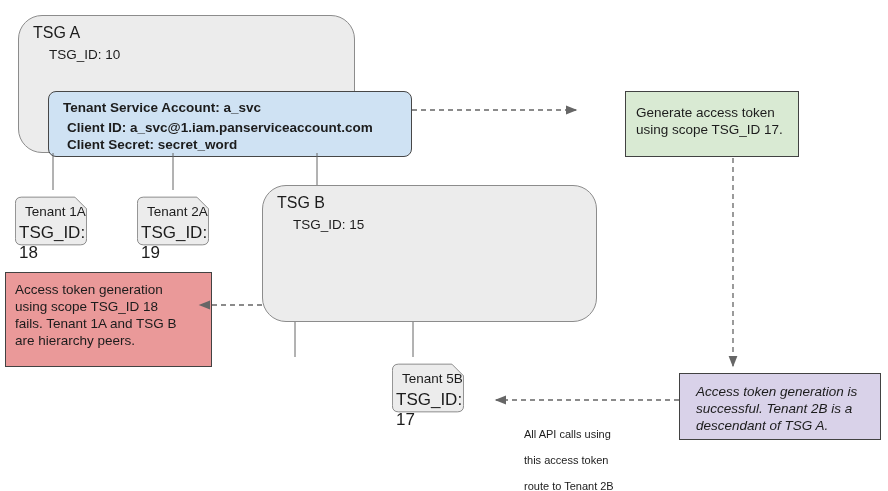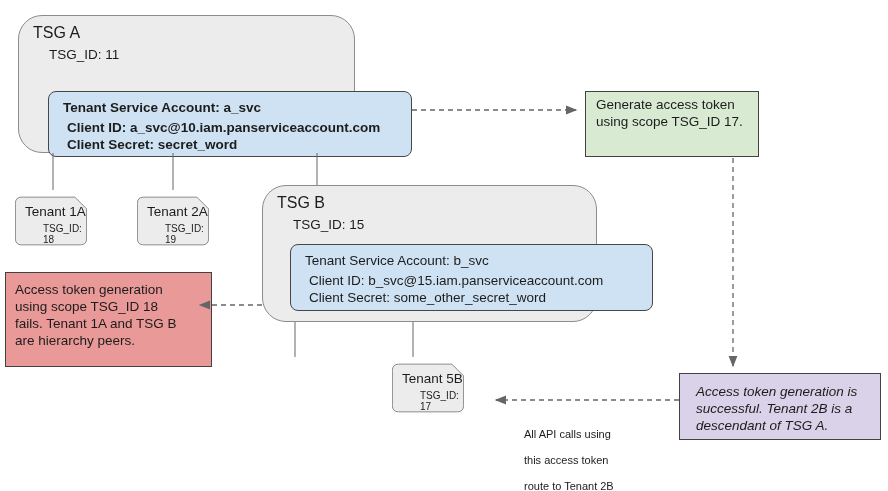--- a/index.html
+++ b/index.html
@@ -14,46 +14,46 @@
   body{margin:0;background:var(--bg);font-family:"Liberation Sans",sans-serif;color:var(--text);}
   .canvas{position:relative;width:888px;height:491px;background:var(--bg);overflow:hidden;border-radius:12px;}
 
   .tsg{position:absolute;background:var(--tsg-fill);border:1px solid var(--tsg-border);border-radius:24px;z-index:1;}
   .tsg-title{position:absolute;left:14px;top:8px;font-size:16px;}
   .tsg-id{position:absolute;left:30px;top:31px;font-size:13.5px;}
 
   .tenant{position:absolute;width:72px;height:62px;z-index:2;}
   .tenant svg{position:absolute;left:0;top:0;width:100%;height:100%;}
   .tenant .t-name{position:absolute;left:10px;top:14px;font-size:13.5px;}
-  .tenant .t-id{position:absolute;left:28px;top:33px;font-size:10px;}
+  .tenant .t-id{position:absolute;left:4px;top:33px;font-size:17px;}
 
   .svc{position:absolute;background:var(--svc-fill);border:1px solid var(--svc-border);border-radius:8px;z-index:3;font-size:13.5px;}
   .svc-title{position:absolute;left:14px;top:8px;}
   .svc-lines{position:absolute;left:18px;top:27px;line-height:17px;}
 
   .callout{position:absolute;border:1px solid var(--callout-border);font-size:13.5px;line-height:17px;white-space:pre-line;z-index:3;}
-  .callout.green{background:var(--green-fill);padding:4px 10px;}
+  .callout.green{background:var(--green-fill);padding:12px 10px;margin-left:40px;}
   .callout.red{background:var(--red-fill);padding:8px 9px;}
   .callout.purple{background:var(--purple-fill);padding:9px 16px;}
 
   .free-note{position:absolute;font-size:11px;line-height:26px;white-space:pre-line;z-index:3;}
 
   svg.connectors{position:absolute;left:0;top:0;width:888px;height:491px;z-index:4;pointer-events:none;}
   .link{stroke:#666666;stroke:var(--connector);stroke-width:1;}
   .dashed{stroke:#666666;stroke:var(--connector);stroke-width:1.3;stroke-dasharray:5,4;fill:none;}
   .card-path{fill:#ececec;fill:var(--tenant-fill);stroke:#6e6e6e;stroke:var(--tenant-border);stroke-width:1;}
 </style>
 </head>
 <body>
 
 <div class="canvas">
 
   <div class="tsg" style="left:18px;top:15px;width:337px;height:138px;">
     <div class="tsg-title">TSG A</div>
-    <div class="tsg-id">TSG_ID: 11</div>
+    <div class="tsg-id">TSG_ID: 10</div>
   </div>
 
   <div class="tsg" style="left:262px;top:185px;width:335px;height:137px;">
     <div class="tsg-title">TSG B</div>
     <div class="tsg-id">TSG_ID: 15</div>
   </div>
 
   <div class="tenant" style="left:15px;top:190px;">
     <svg viewBox="0 0 92 62">
         <path class="card-path" d="M 8.5,0.5 H 76.5 L 91.5,15.5 V 53.5 Q 91.5,61.5 83.5,61.5 H 8.5 Q 0.5,61.5 0.5,53.5 V 8.5 Q 0.5,0.5 8.5,0.5 Z"></path>
@@ -75,32 +75,25 @@
     <svg viewBox="0 0 92 62">
         <path class="card-path" d="M 8.5,0.5 H 76.5 L 91.5,15.5 V 53.5 Q 91.5,61.5 83.5,61.5 H 8.5 Q 0.5,61.5 0.5,53.5 V 8.5 Q 0.5,0.5 8.5,0.5 Z"></path>
       </svg>
     <div class="t-name">Tenant 5B</div>
     <div class="t-id">TSG_ID: 17</div>
   </div>
 
   <div class="svc" style="left:48px;top:91px;width:364px;height:66px;font-weight:bold;">
     <div class="svc-title">Tenant Service Account: a_svc</div>
     <div class="svc-lines">
-      <div>Client ID: a_svc@10.iam.panserviceaccount.com</div>
+      <div>Client ID: a_svc@1.iam.panserviceaccount.com</div>
       <div>Client Secret: secret_word</div>
     </div>
   </div>
 
-  <div class="svc" style="left:290px;top:244px;width:363px;height:67px;">
-    <div class="svc-title">Tenant Service Account: b_svc</div>
-    <div class="svc-lines">
-      <div>Client ID: b_svc@15.iam.panserviceaccount.com</div>
-      <div>Client Secret: some_other_secret_word</div>
-    </div>
-  </div>
 
   <div class="callout green" style="left:585px;top:91px;width:174px;height:66px;">Generate access token
 using scope TSG_ID 17.</div>
 
   <div class="callout red" style="left:5px;top:272px;width:207px;height:95px;">Access token generation
 using scope TSG_ID 18
 fails. Tenant 1A and TSG B
 are hierarchy peers.</div>
 
   <div class="callout purple" style="left:679px;top:373px;width:202px;height:67px;font-style:italic;">Access token generation is

